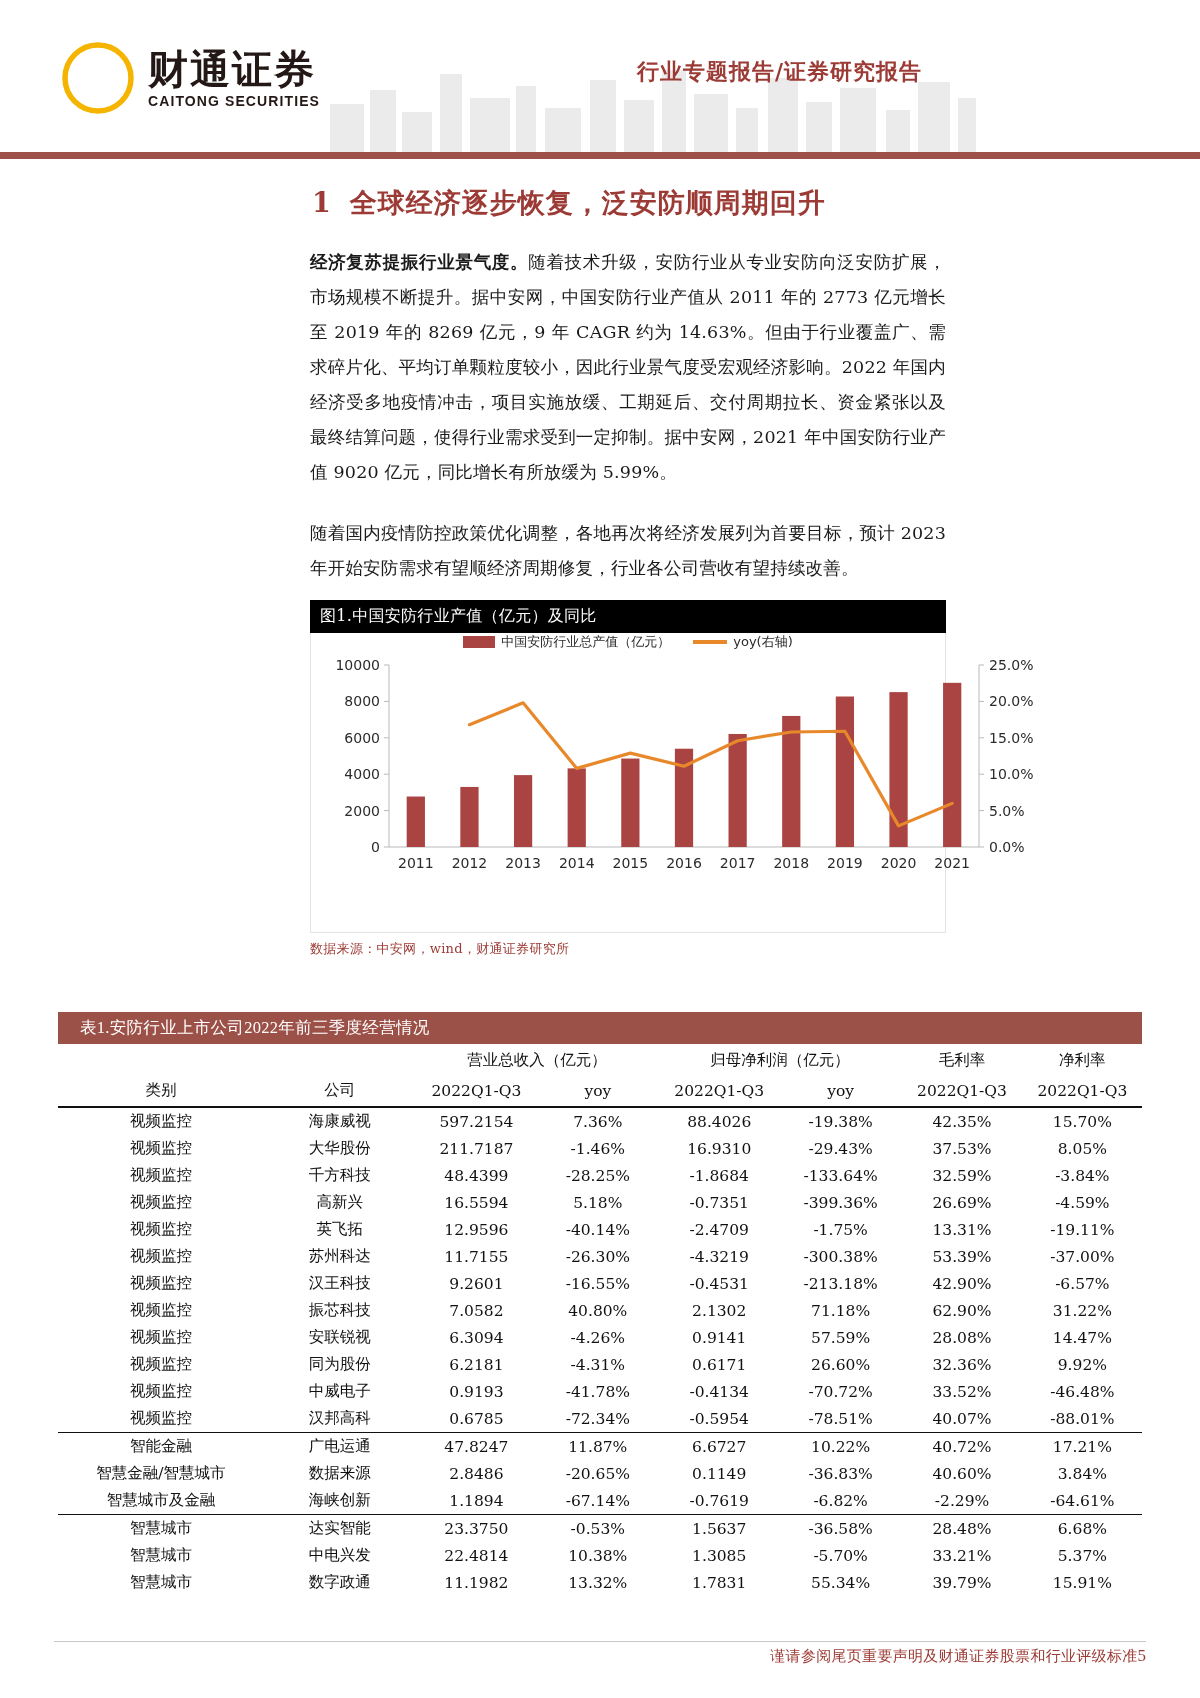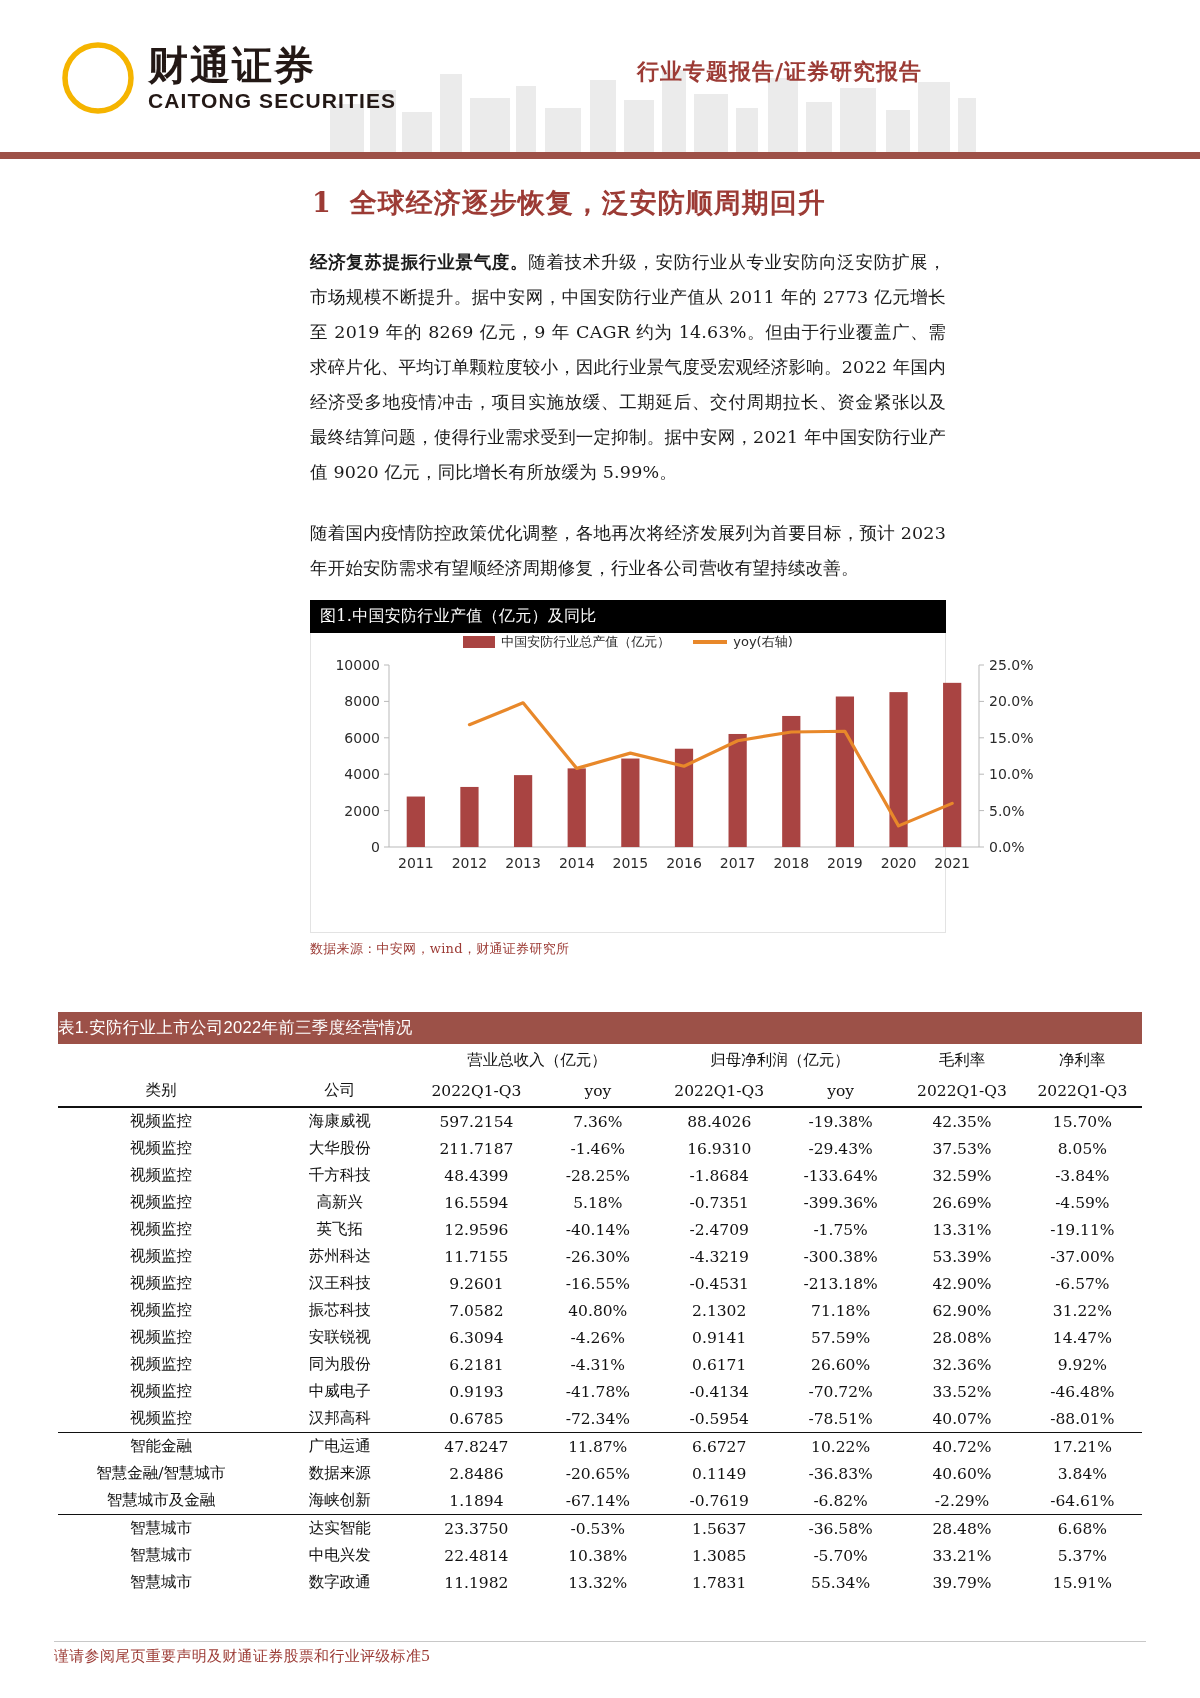--- a/index.html
+++ b/index.html
@@ -27,21 +27,21 @@
   }
   .logo-mark { width:72px; height:72px; position:relative; }
   .logo-text-block { display:flex; flex-direction:column; justify-content:center; }
   .logo-cn {
     font-family:"DejaVu Sans", sans-serif;
     font-weight:bold; font-size:40px; letter-spacing:2px;
     color:#231815; line-height:1.05;
   }
   .logo-en {
     font-family:"Liberation Sans", sans-serif;
-    font-weight:bold; font-size:21px; letter-spacing:1.1px;
+    font-weight:bold; font-size:14px; letter-spacing:1.1px;
     color:#231815; margin-top:3px;
   }
   .header-right {
     position:absolute; right:54px; top:57px;
     font-family:"DejaVu Serif", serif;
     font-size:22px; color:#9c3b35; letter-spacing:1px;
     font-weight:bold;
     text-align:right;
   }
   .header-rule {
@@ -117,23 +117,23 @@
     font-size:13px;
     color:#9c3b35;
     letter-spacing:0.3px;
   }
 
   
   .table-block { margin-top:54px; padding:0 4px; }
   .tab-cap {
     background:#9c5148;
     color:#ffffff;
-    font-family:Liberation Sans, sans-serif;
+    font-family:Liberation Serif, serif;
     font-size:16.5px;
-    padding:5px 8px 5px 0;
+    padding:5px 8px 5px 22px;
     letter-spacing:0.3px;
   }
   table.data {
     width:100%;
     border-collapse:collapse;
     font-family:"DejaVu Serif", serif;
     font-size:15.5px;
     color:#111;
   }
   table.data th, table.data td {
@@ -151,21 +151,21 @@
   .c-co  { width:14%; }
   .c-num { width:11.2%; }
 
   
   .footer {
     position:absolute;
     left:0; bottom:32px;
     width:1200px;
     padding:0 54px;
     display:flex;
-    justify-content:flex-start;
+    justify-content:flex-end;
     align-items:flex-end;
   }
   .footer-rule {
     position:absolute; left:54px; right:54px; bottom:56px;
     height:1px; background:#c8c8c8;
   }
   .footer-note {
     font-family:"DejaVu Serif", serif;
     font-size:15px;
     color:#9c3b35;

